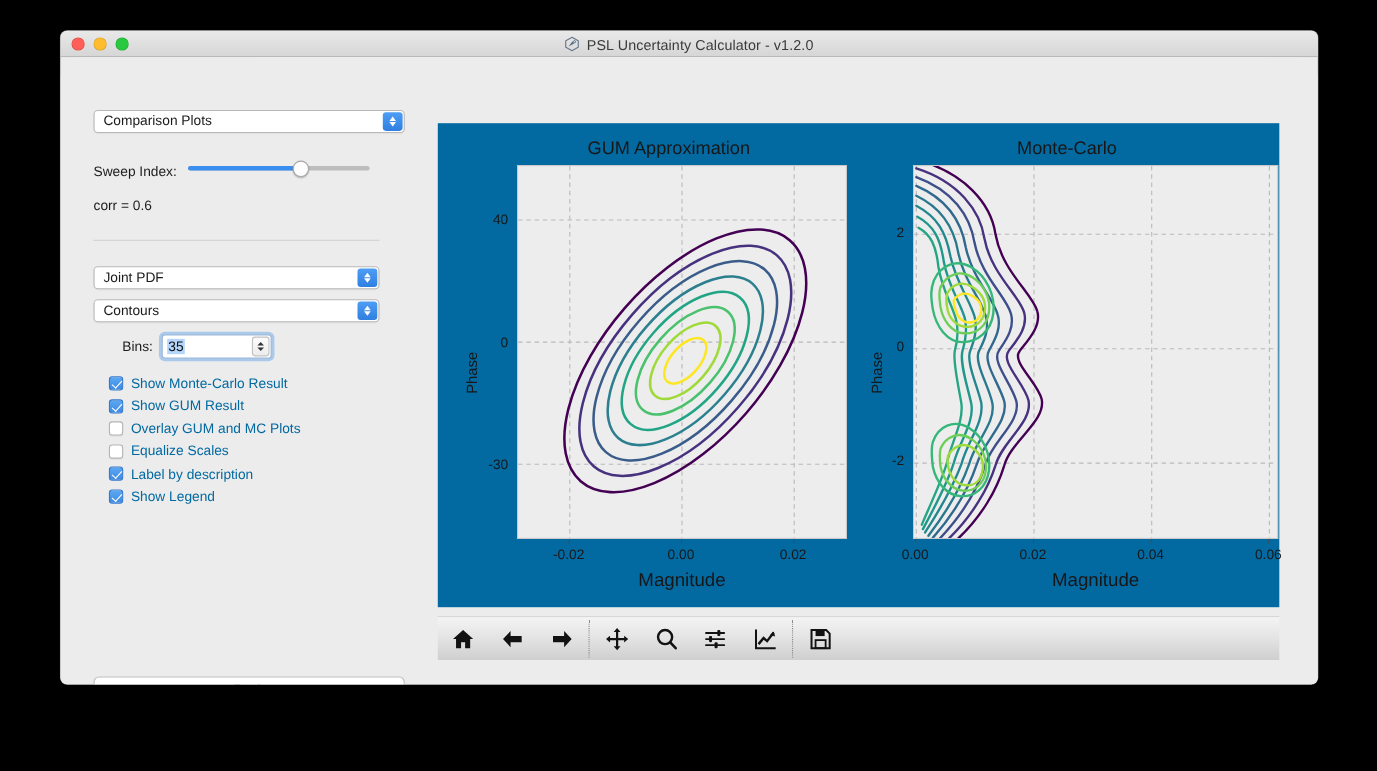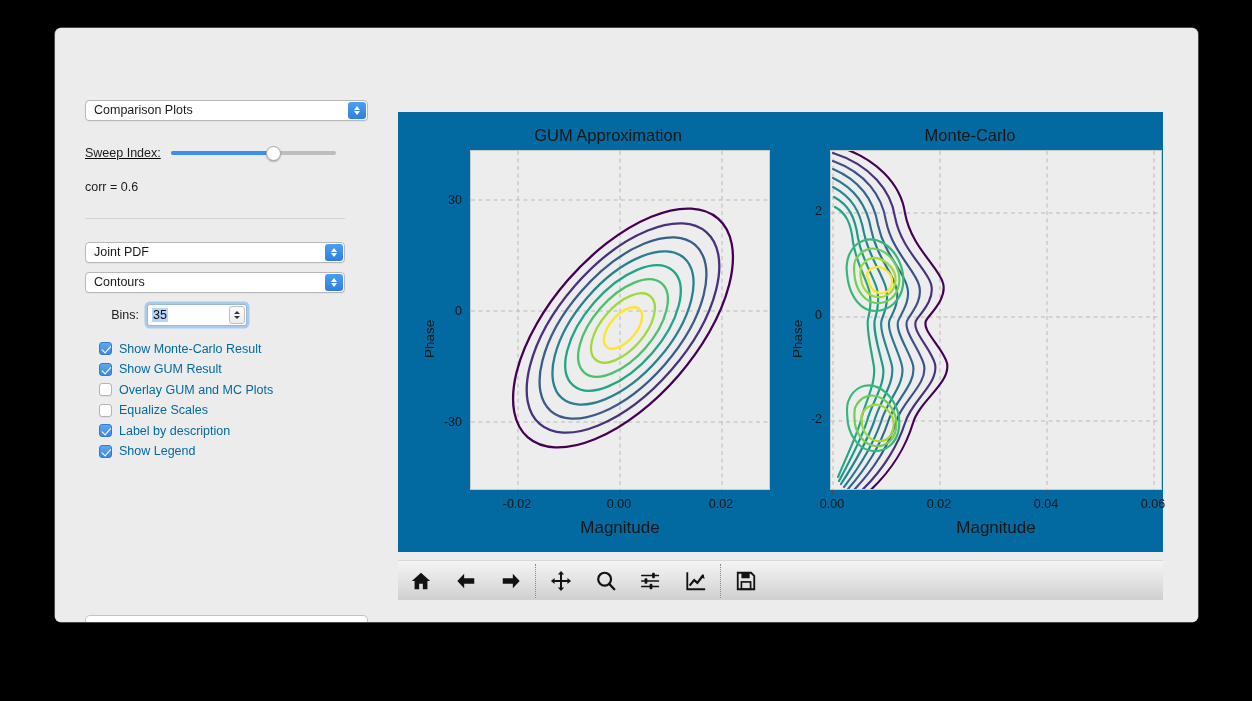--- a/index.html
+++ b/index.html
@@ -83,21 +83,21 @@
     width: 0; height: 0;
     border-left: 3.5px solid transparent;
     border-right: 3.5px solid transparent;
   }
   .chev.up   { border-bottom: 4px solid #fff; }
   .chev.down { border-top: 4px solid #fff; }
 
   #sweep-row {
     position: absolute; left: 0; top: 43px;
     width: 283px; height: 20px;
-    display: flex; align-items: center; text-decoration: underline;
+    display: flex; align-items: flex-end;
   }
   #sweep-label { font-size: 12.5px; color: #1c1c1c; }
   #slider {
     position: relative;
     margin-left: 10px;
     width: 165px; height: 20px;
   }
   #slider .track {
     position: absolute; left: 0; top: 8px;
     width: 165px; height: 4px;
@@ -258,20 +258,35 @@
     width: 1px; height: 34px;
     border-left: 1px dotted #8a8a8a;
     margin: 0 2px;
   }
 </style>
 </head>
 <body>
 
 <div id="app-window">
 
+  <div id="titlebar">
+    <div class="traffic close"></div>
+    <div class="traffic min"></div>
+    <div class="traffic max"></div>
+    <div id="title-wrap">
+      <span class="app-icon">
+        <svg width="14" height="14" viewBox="0 0 16 16">
+          <polygon points="8,1 14.5,4.6 14.5,11.4 8,15 1.5,11.4 1.5,4.6" fill="none" stroke="#5a6f86" stroke-width="1.1"></polygon>
+          <path d="M4.5 10.5 L8.5 5.2 L10.2 7.4 Z" fill="#5a6f86"></path>
+          <circle cx="10.6" cy="5.6" r="1.15" fill="none" stroke="#5a6f86" stroke-width="1"></circle>
+        </svg>
+      </span>
+      <span id="title-text">PSL Uncertainty Calculator - v1.2.0</span>
+    </div>
+  </div>
 
   <div id="win-body">
 
     <div id="left-panel">
 
       <div class="combo">
         <span class="combo-label">Comparison Plots</span>
         <span class="stepper">
           <span class="chev up"></span>
             <span class="chev down"></span>
@@ -347,21 +362,21 @@
 
       <div id="back-btn">Back</div>
     </div>
 
     <div id="plot-panel">
 
       <div class="axes-title" style="left:90px; top:14px; width:240px;">GUM Approximation</div>
 
       <span class="ylabel-rot" style="left:24px; top:246px;">Phase</span>
 
-      <span class="tick-lbl" style="left:30px; top:81px; width:34px; text-align:right;">30</span>
+      <span class="tick-lbl" style="left:30px; top:81px; width:34px; text-align:right;">40</span>
       <span class="tick-lbl" style="left:30px; top:192px; width:34px; text-align:right;">0</span>
       <span class="tick-lbl" style="left:24px; top:303px; width:40px; text-align:right;">-30</span>
 
       <div class="axes-box" id="gum-axes" style="left:72px; top:38px; width:300px; height:340px;">
         <svg width="300" height="340" viewBox="0 0 300 340">
 
           <g stroke="#b9b9b9" stroke-width="1" stroke-dasharray="4,3.5">
             <line x1="47" y1="0" x2="47" y2="340"></line>
             <line x1="149" y1="0" x2="149" y2="340"></line>
             <line x1="251" y1="0" x2="251" y2="340"></line>

